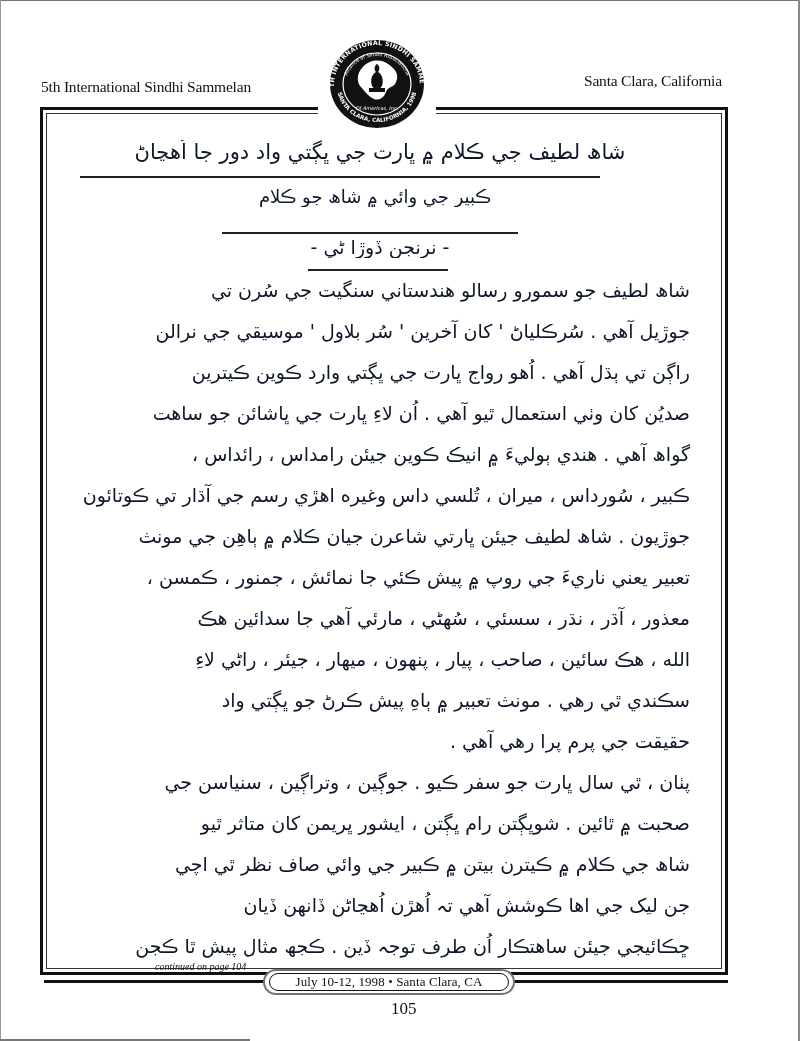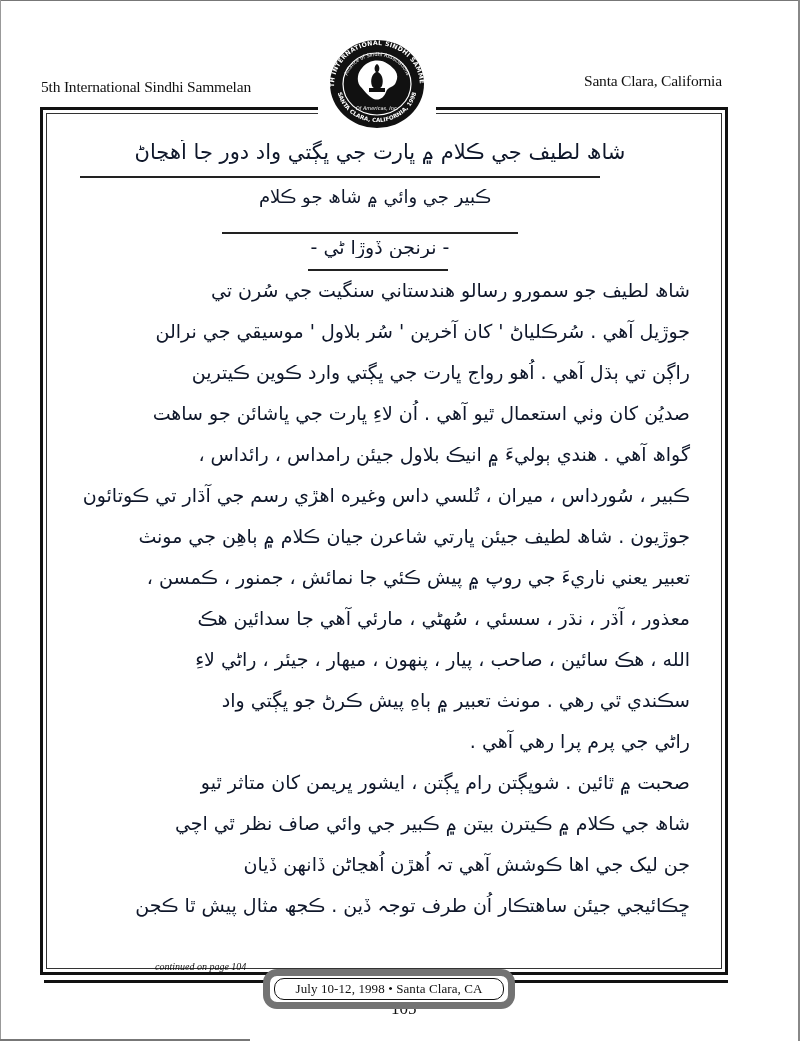--- a/index.html
+++ b/index.html
@@ -149,23 +149,23 @@
       width: 684px;
       height: 3px;
       background: #111;
       z-index: 3;
     }
     .footer-pill {
       position: absolute;
       left: 263px;
       top: 969px;
       width: 252px;
-      height: 40px;
+      height: 26px;
       background: #ffffff;
-      border: 7px solid #737373;
+      border: 2px solid #737373;
       border-radius: 14px;
       box-sizing: border-box;
       z-index: 4;
       display: flex;
       align-items: center;
       justify-content: center;
     }
     .footer-pill-inner {
       position: absolute;
       left: 4px;
@@ -236,28 +236,29 @@
   <div class="hw title-line t2">ڪبير جي وائي ۾ شاھ جو ڪلام</div>
   <div class="t2-rule"></div>
   <div class="hw title-line t3">- نرنجن ڏوڙا ڻي -</div>
   <div class="t3-rule"></div>
 
   <div class="body-lines">
     <div class="hw body-line">شاھ لطيف جو سمورو رسالو هندستاني سنگيت جي سُرن تي</div>
     <div class="hw body-line">جوڙيل آهي . سُرڪلياڻ ' کان آخرين ' سُر بلاول ' موسيقي جي نرالن</div>
     <div class="hw body-line">راڳن تي ٻڌل آهي . اُهو رواج ڀارت جي ڀڳتي وارد ڪوين ڪيترين</div>
     <div class="hw body-line">صديُن کان وٺي استعمال ٿيو آهي . اُن لاءِ ڀارت جي ڀاشائن جو ساھت</div>
-    <div class="hw body-line">گواھ آهي . هندي ٻوليءَ ۾ انيڪ بلاول جيئن رامداس ، رائداس ،</div>
+    <div class="hw body-line">گواھ آهي . هندي ٻوليءَ ۾ انيڪ ڪوين جيئن رامداس ، رائداس ،</div>
     <div class="hw body-line">ڪبير ، سُورداس ، ميران ، تُلسي داس وغيره اهڙي رسم جي آڌار تي ڪوتائون</div>
     <div class="hw body-line">جوڙيون . شاھ لطيف جيئن ڀارتي شاعرن جيان ڪلام ۾ ٻاهِن جي مونث</div>
     <div class="hw body-line">تعبير يعني ناريءَ جي روپ ۾ پيش ڪئي جا نمائش ، جمنور ، ڪمسن ،</div>
     <div class="hw body-line">معذور ، آڌر ، نڌر ، سسئي ، سُهڻي ، مارئي آهي جا سدائين هڪ</div>
     <div class="hw body-line">الله ، هڪ سائين ، صاحب ، پيار ، پنهون ، ميهار ، جيئر ، راڻي لاءِ</div>
     <div class="hw body-line">سڪندي ٿي رهي . مونث تعبير ۾ ٻاهِ پيش ڪرڻ جو ڀڳتي واد</div>
-    <div class="hw body-line">راڻي جي پرم پرا رهي آهي .</div>
+    <div class="hw body-line">حقيقت جي پرم پرا رهي آهي .</div>
+    <div class="hw body-line">پٺان ، ٿي سال ڀارت جو سفر ڪيو . جوڳين ، وتراڳين ، سنياسن جي</div>
     <div class="hw body-line">صحبت ۾ ٿائين . شوڀڳتن رام ڀڳتن ، ايشور ڀريمن کان متاثر ٿيو</div>
     <div class="hw body-line">شاھ جي ڪلام ۾ ڪيترن بيتن ۾ ڪبير جي وائي صاف نظر ٿي اچي</div>
     <div class="hw body-line">جن ليک جي اها ڪوشش آهي تہ اُهڙن اُهڃاڻن ڏانهن ڏيان</div>
     <div class="hw body-line">ڇڪائيجي جيئن ساهتڪار اُن طرف توجہ ڏين . ڪجھ مثال پيش ٿا ڪجن</div>
   </div>
 </div>
 
 <div class="continued">continued on page 104</div>
 
 <div class="footer-bar"></div>

